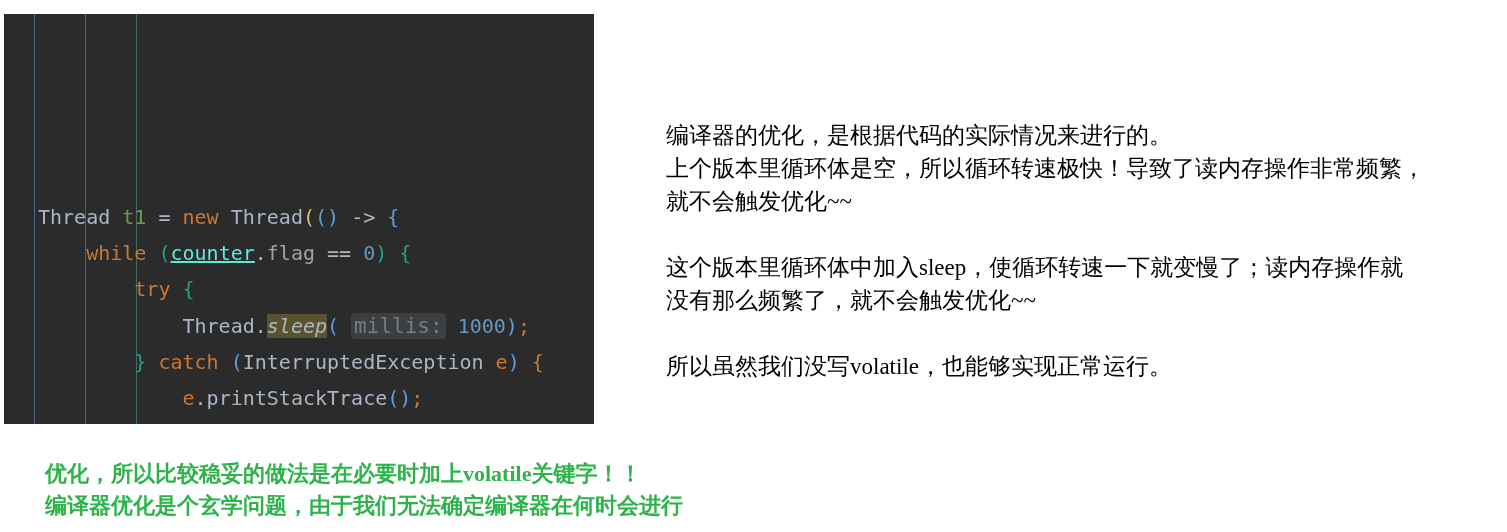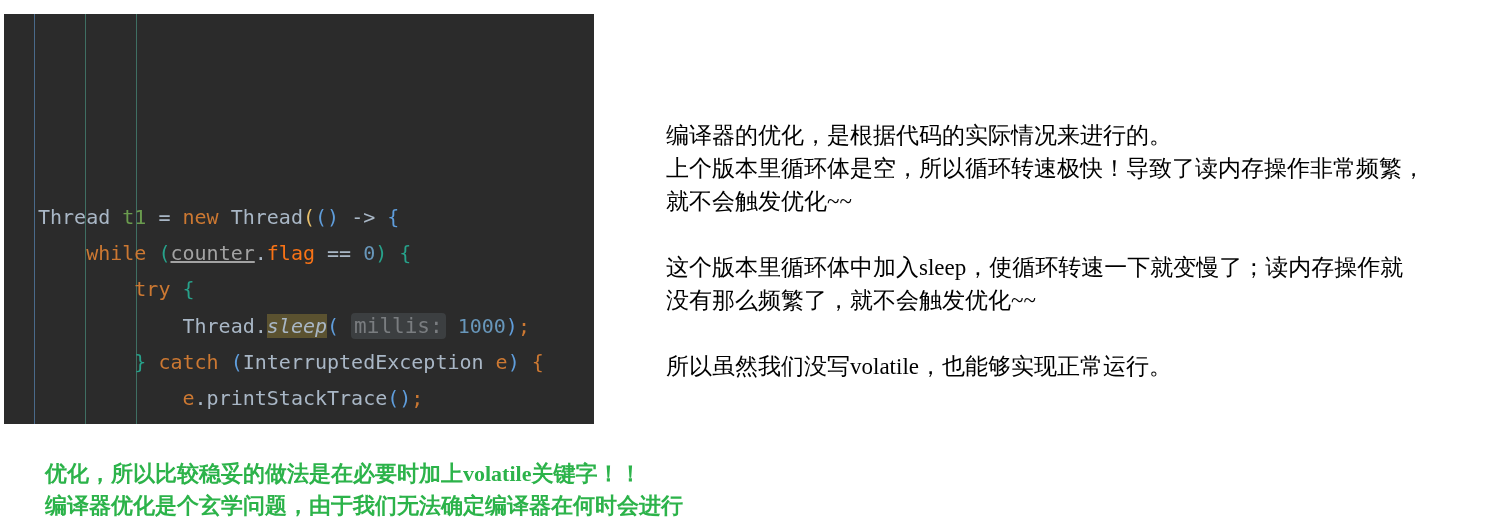--- a/index.html
+++ b/index.html
@@ -44,25 +44,25 @@
     width: 1px;
     height: 100%;
   }
   .g1 { left: 30px;  background: #4a6a8a; }
   .g2 { left: 81px;  background: #3f6f63; }
   .g3 { left: 132px; background: #3f6f63; }
 
   
   .t-type   { color: #a9b7c6; }
   .t-var    { color: #6a9b4e; }
-  .t-var-u  { color: #a3a3a3; text-decoration: underline; margin-top: 40px; }
+  .t-var-u  { color: #5eead4; text-decoration: underline; margin-top: 40px; }
   .t-kw     { color: #cc7832; }
   .t-num    { color: #6897bb; }
   .t-op     { color: #a9b7c6; }
-  .t-field  { color: #f97316; }
+  .t-field  { color: #a3a3a3; }
   .t-brace-y { color: #e8bf6a; }
   .t-brace-b { color: #5f9ddb; }
   .t-brace-g { color: #27a18a; }
   .t-brace-o { color: #cc7832; }
   .t-semi   { color: #cc7832; }
   .t-plain  { color: #a9b7c6; }
   .t-hl     { background: #5b5230; color: #a9b7c6; font-style: italic; }
   .t-inlay  {
     background: #3c3f41;
     color: #7a7d80;

